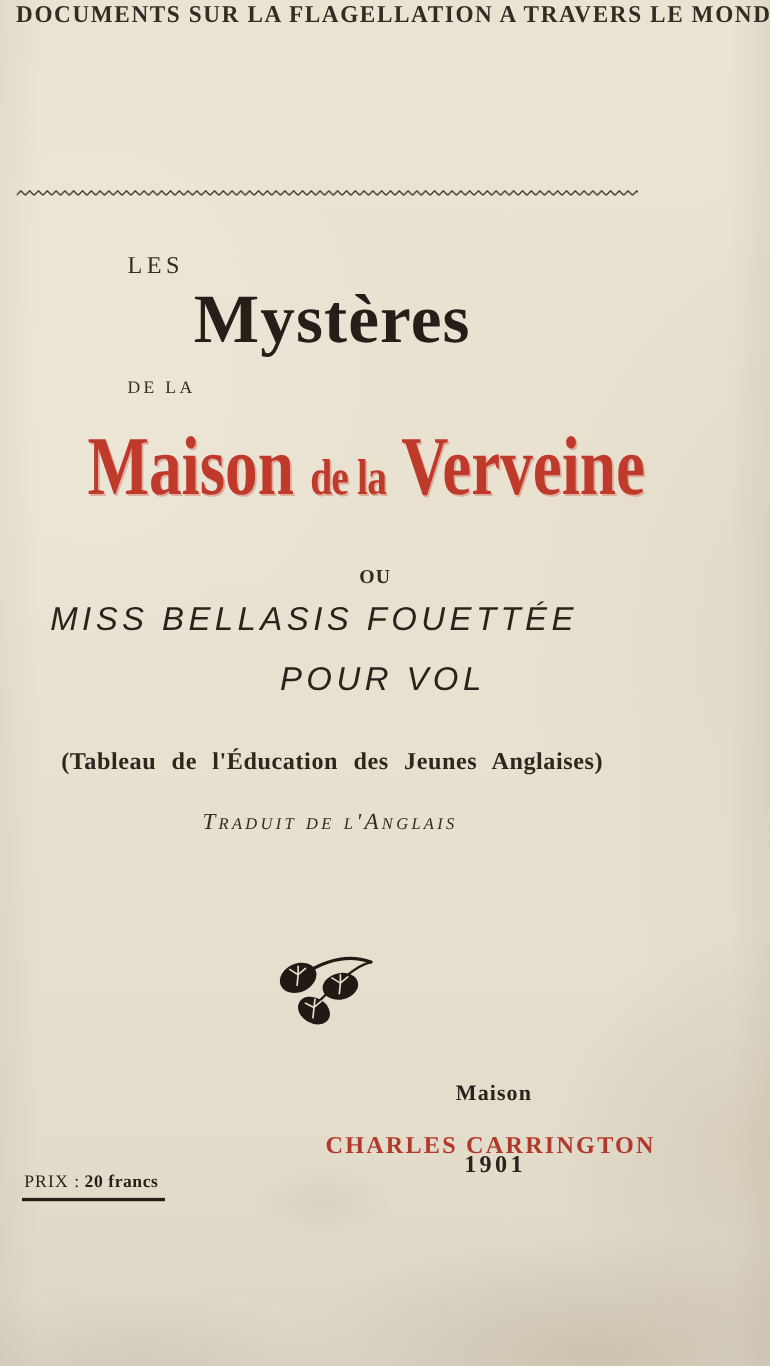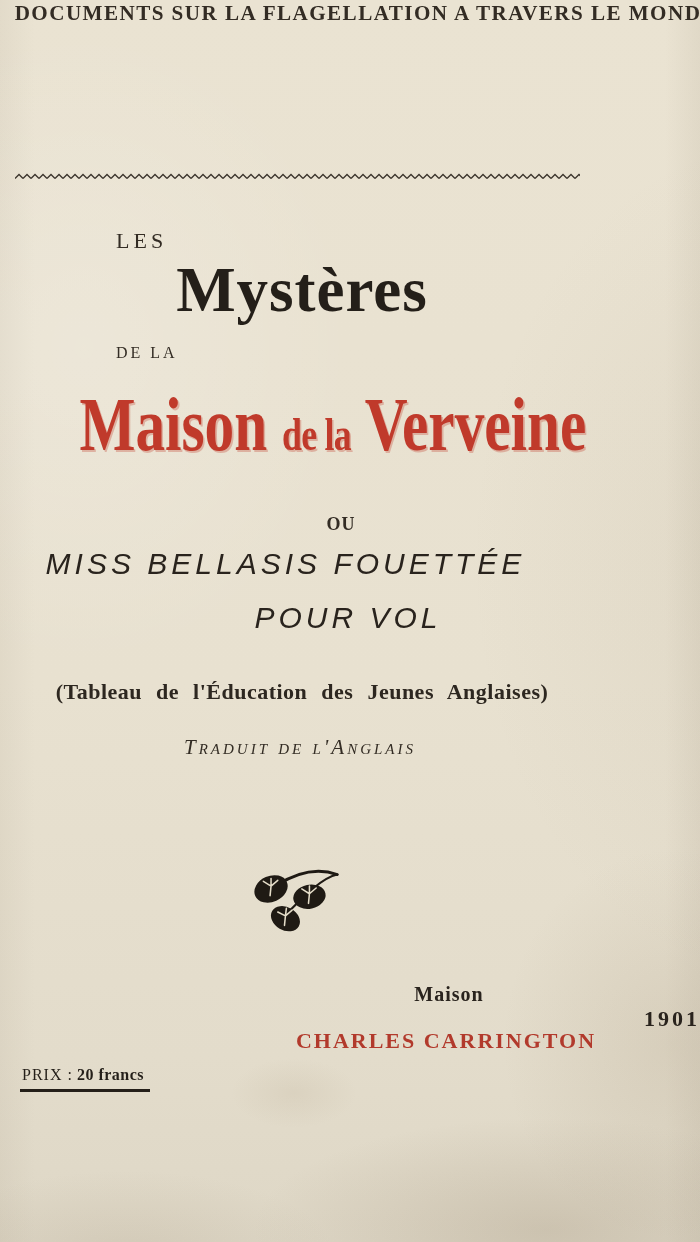--- a/index.html
+++ b/index.html
@@ -98,22 +98,22 @@
 
   .imprint-city {
     left: 199px; top: 983px; width: 500px;
     font-size: 20px; font-weight: bold; letter-spacing: 1px; color: #29231d;
   }
   .imprint-publisher {
     left: 196px; top: 1012px; width: 500px;
     font-size: 22px; font-weight: bold; letter-spacing: 2px; color: #b23a2c; margin-top: 16px;
   }
   .imprint-year {
-    left: 200px; top: 1006px; width: 500px;
-    font-size: 22px; letter-spacing: 3px; font-weight: bold; color: #29231d; text-align: right;
+    left: 200px; top: 1045px; width: 500px;
+    font-size: 22px; letter-spacing: 3px; font-weight: bold; color: #29231d;
   }
 
   .price-line {
     left: 20px; top: 1066px;
     font-size: 16px; color: #241f19;
     padding: 0 6px 5px 2px;
     border-bottom: 3px solid #241f19;
   }
   .price-line .label { font-weight: normal; letter-spacing: 1px; }
   .price-line .value { font-weight: bold; letter-spacing: 0.5px; }

